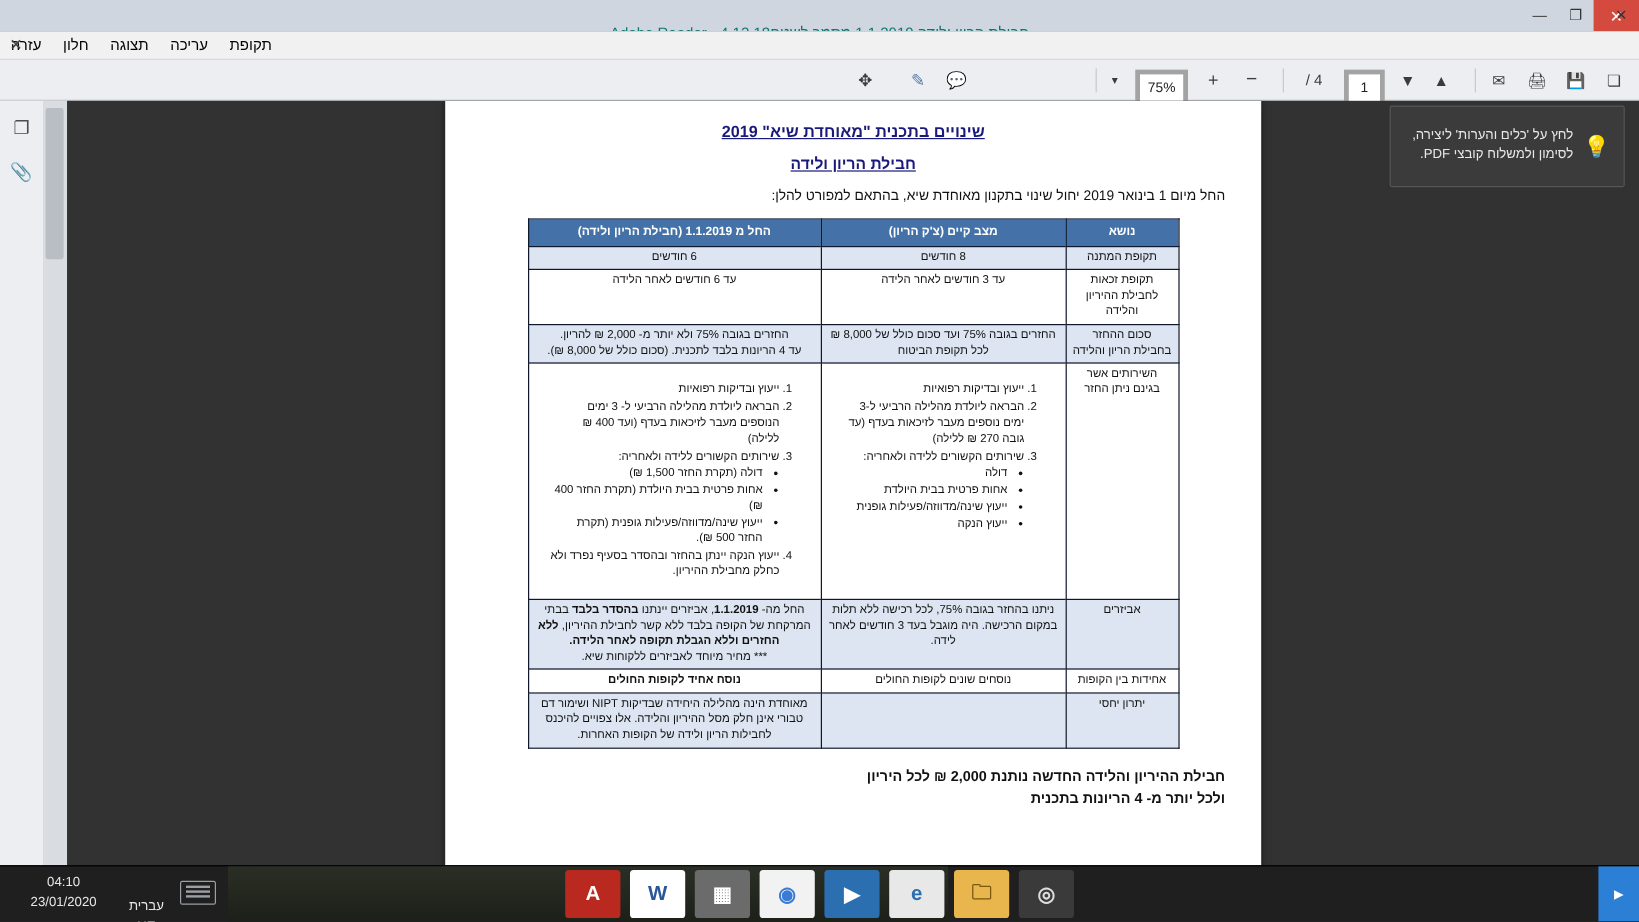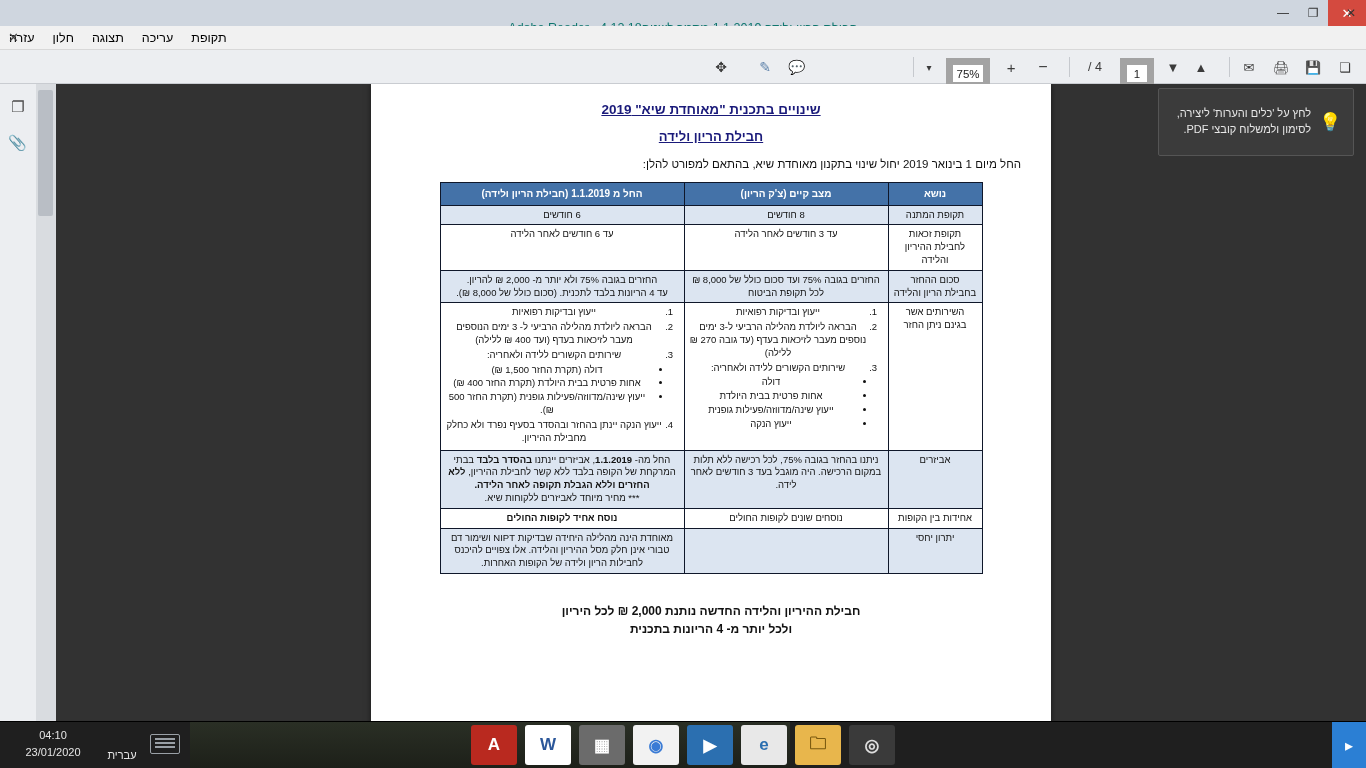--- a/index.html
+++ b/index.html
@@ -54,21 +54,21 @@
     box-sizing:border-box;
   }
   .tool{
     position:absolute;top:4px;height:26px;min-width:26px;
     display:flex;align-items:center;justify-content:center;
     font-size:13px;color:#3b3b3b;
   }
   .tool.text{padding:0 8px;font-size:12.5px;}
   .tbl-sep{position:absolute;top:7px;width:1px;height:20px;background:#c6c9ce;}
   .pagebox,.zoombox{
-    height:31px;border:7px solid #a3a3a3;background:#fff;
+    height:31px;border:4px solid #a3a3a3;background:#fff;
     font-size:11.5px;color:#222;display:flex;align-items:center;
     justify-content:center;box-sizing:border-box;
   }
   .tools-strip{
     position:absolute;top:50px;right:0;height:34px;display:flex;
     flex-direction:row-reverse;align-items:center;gap:0px;
   }
   .tools-btn{
     font-size:13px;color:#222;padding:0 18px;height:34px;line-height:34px;
   }
@@ -126,30 +126,30 @@
   table.cmp th{
     background:#4472a8;color:#fff;font-weight:bold;font-size:10px;
     text-align:center;padding:4px 5px;
   }
   col.c-subject{width:94px;}
   col.c-current{width:204px;}
   col.c-new{width:244px;}
   td.subject{text-align:center;background:#fff;}
   tr.shaded td{background:#dce5f1;}
   td.center{text-align:center;}
-  ol.num{margin:0;padding-right:16px;text-align:center;}
+  ol.num{margin:13px;padding-right:16px;}
   ol.num>li{margin:0 0 2px;}
   ul.bul{margin:2px 0 2px;padding-right:14px;list-style:disc;}
   ul.bul>li{margin:0 0 1px;}
   .red{color:#c0392b;}
   .bold{font-weight:bold;}
 
   .doc-foot{
-    text-align:center;font-size:12px;font-weight:bold;color:#111;
-    margin-top:28px;line-height:1.5;
+    text-align:right;font-size:12px;font-weight:bold;color:#111;
+    margin-top:14px;line-height:1.5;
   }
 
   
   .tip{
     position:absolute;top:88px;right:12px;width:196px;height:68px;
     background:#3b3b3b;border:1px solid #555;border-radius:2px;
     color:#e8e8e8;display:flex;align-items:center;padding:6px 8px;
     box-sizing:border-box;direction:rtl;
   }
   .tip .bulb{

